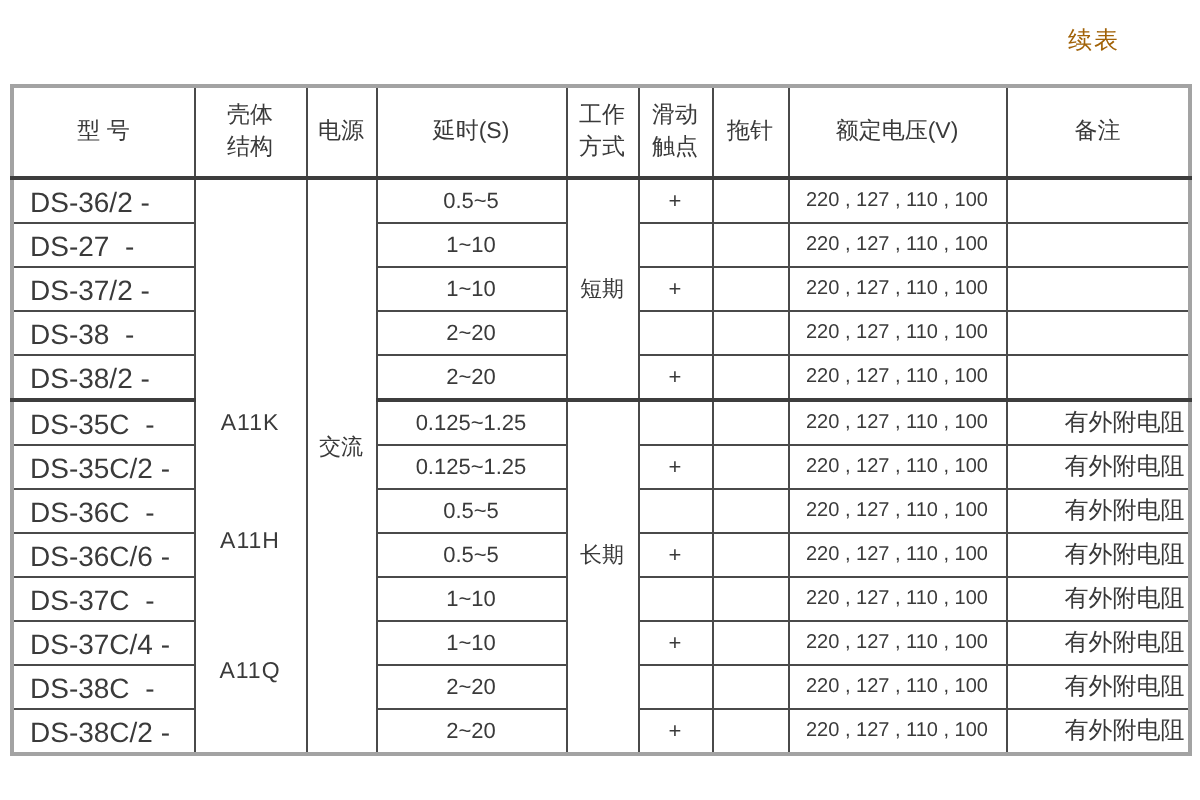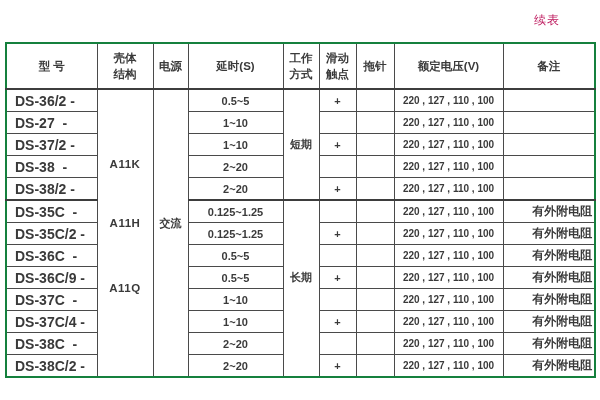--- a/index.html
+++ b/index.html
@@ -2,41 +2,40 @@
 <html><head>
 <meta charset="utf-8">
 <style>
   html,body{margin:0;padding:0;}
   body{
     width:600px;height:400px;background:#ffffff;position:relative;
     font-family:"Liberation Sans","DejaVu Sans",sans-serif;color:#3a3a3a;
     overflow:hidden;
   }
   .continued{
-    position:absolute;top:12px;left:534px;font-size:12px;color:#be185d;
+    position:absolute;top:12px;left:534px;font-size:12px;color:#a16207;
     letter-spacing:1px;
   }
   table.spec{
     position:absolute;left:5px;top:42px;width:589px;
     border-collapse:collapse;table-layout:fixed;
-    border:2px solid #15803d;
-    font-weight:bold;
+    border:2px solid #a3a3a3;
   }
   td{
     border:1px solid #4a4a4a;
     font-size:11px;text-align:center;vertical-align:middle;
     padding:0;overflow:hidden;
   }
   thead td{height:44px;font-size:11.5px;line-height:1.4;border-bottom:2px solid #3d3d3d;}
   tbody td{height:21px;}
   td.model{text-align:left;padding-left:8px;white-space:pre;font-size:14px;}
   td.shell,td.power{position:relative;}
   .shell-label{
     position:absolute;left:0;right:0;transform:translateY(-50%);
-    text-align:center;font-size:11.5px;letter-spacing:0.5px;
+    text-align:center;font-size:11.5px;letter-spacing:0.5px;margin-top:48px;
   }
   .shell-k{top:26%;}
   .shell-h{top:46.5%;}
   .shell-q{top:69.4%;}
   .power-label{position:relative;top:-10px;display:inline-block;}
   .mode-long-label{position:relative;top:-11px;display:inline-block;}
   tr.group-sep td{border-top:2px solid #3d3d3d;}
   td.voltage{font-size:10px;white-space:nowrap;}
   td.note{font-size:12px;padding-left:27px;}
   td.slide{font-size:11px;}
@@ -153,21 +152,21 @@
     </tr>
     <tr>
       <td class="model">DS-36C  -</td>
       <td class="delay">0.5~5</td>
       <td class="slide"></td>
       <td class="pin"></td>
       <td class="voltage">220 , 127 , 110 , 100</td>
       <td class="note">有外附电阻</td>
     </tr>
     <tr>
-      <td class="model">DS-36C/9 -</td>
+      <td class="model">DS-36C/6 -</td>
       <td class="delay">0.5~5</td>
       <td class="slide">+</td>
       <td class="pin"></td>
       <td class="voltage">220 , 127 , 110 , 100</td>
       <td class="note">有外附电阻</td>
     </tr>
     <tr>
       <td class="model">DS-37C  -</td>
       <td class="delay">1~10</td>
       <td class="slide"></td>

